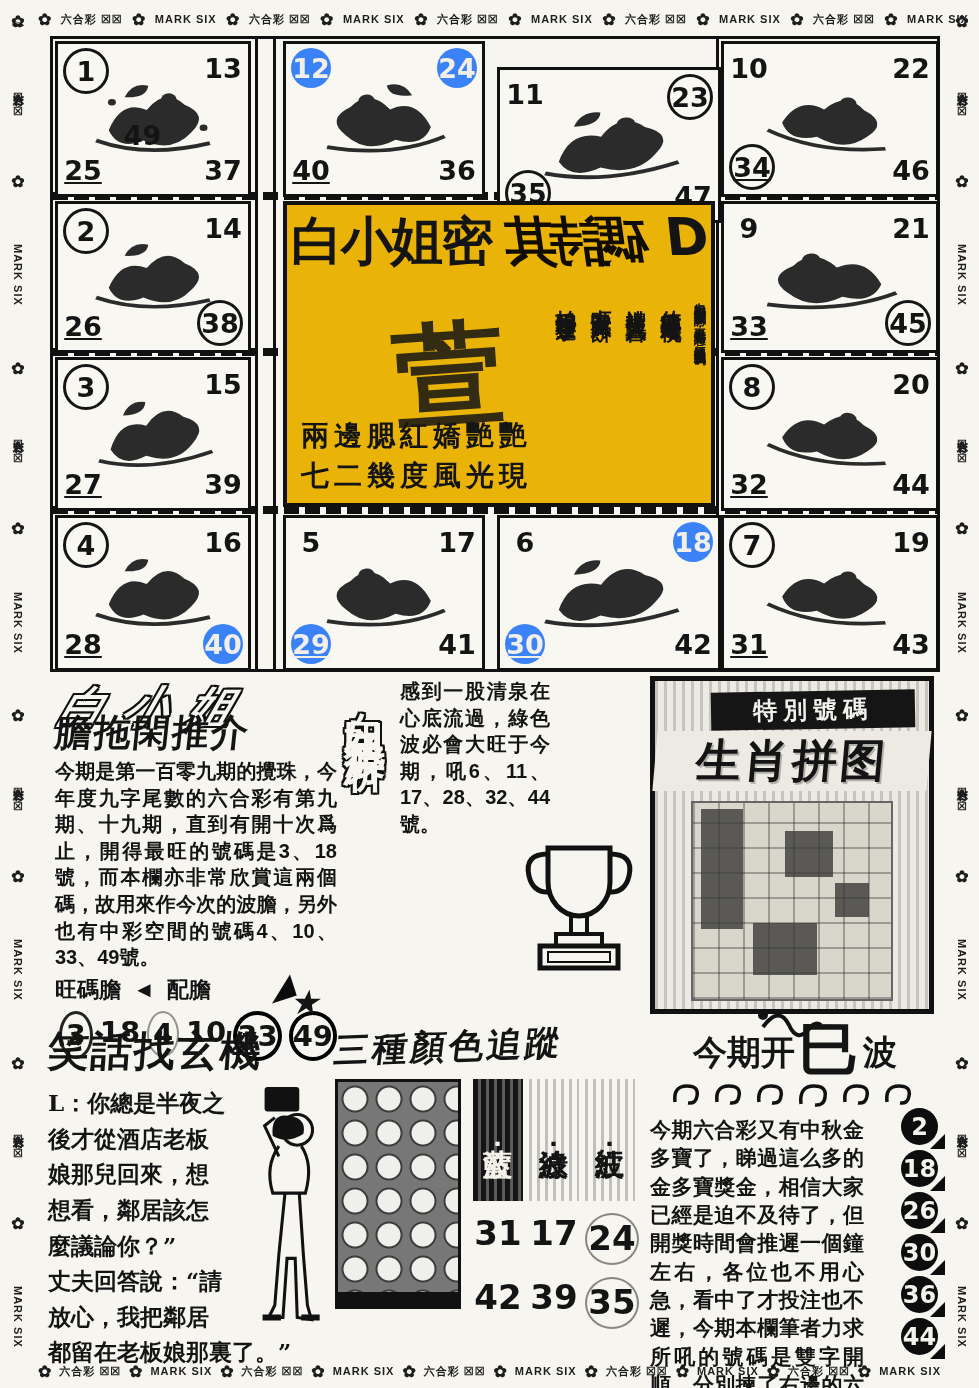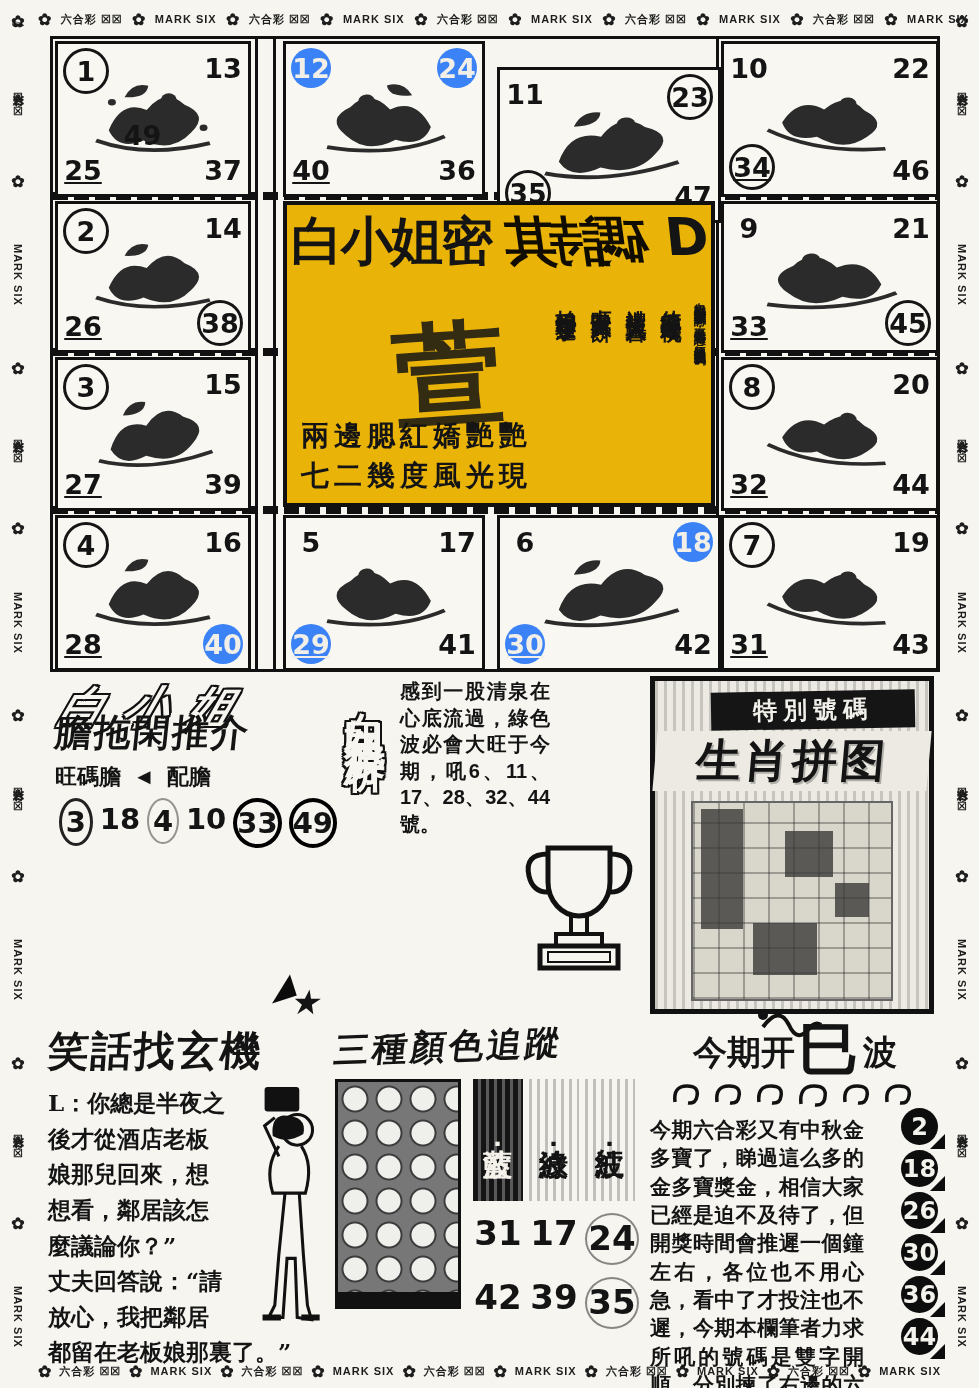--- a/index.html
+++ b/index.html
@@ -368,20 +368,21 @@
         <div>七二幾度風光現</div>
       </div>
     </div>
   </div>
 
   <div class="tips">
     <div class="tips-head">
       <span class="ghost">白小姐</span>
       <span class="head2">膽拖閑推介</span>
     </div>
+    <div class="tips-body">今期是第一百零九期的攪珠，今年度九字尾數的六合彩有第九期、十九期，直到有開十次爲止，開得最旺的號碼是3、18號，而本欄亦非常欣賞這兩個碼，故用來作今次的波膽，另外也有中彩空間的號碼4、10、33、49號。</div>
     <div class="subhead">
       <span>旺碼膽</span>
       <span>◄</span>
       <span>配膽</span>
     </div>
     <div class="numrow">
       <span class="n ring">3</span>
       <span class="n">18</span>
       <span class="n ringf">4</span>
       <span class="n">10</span>

